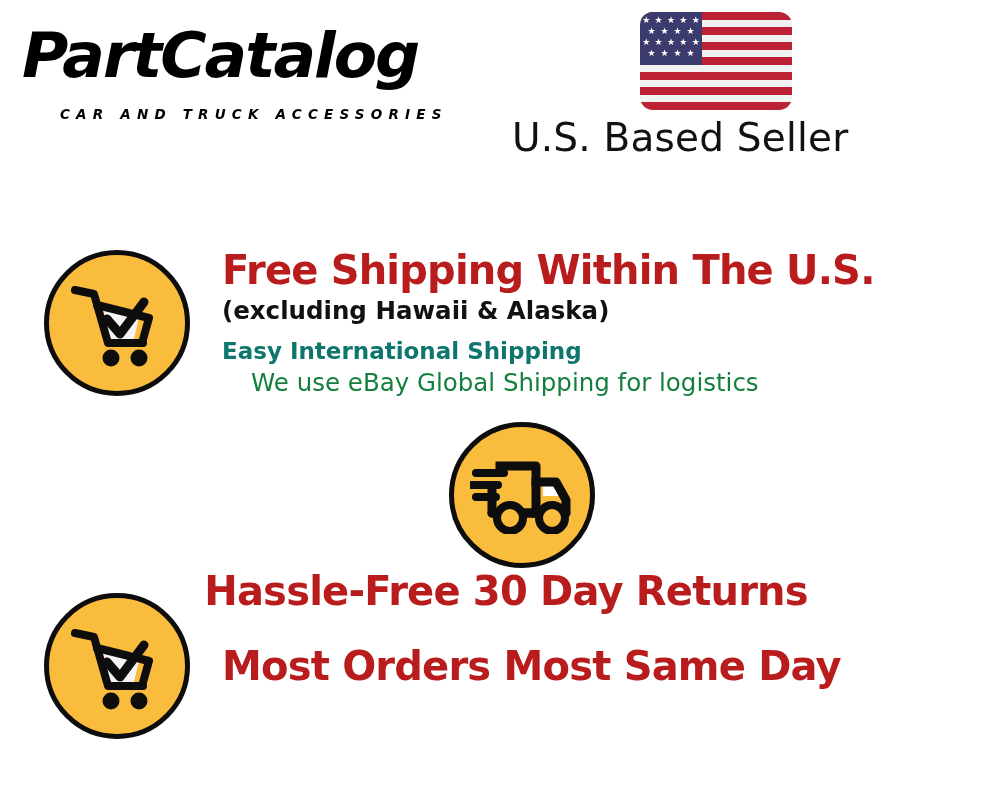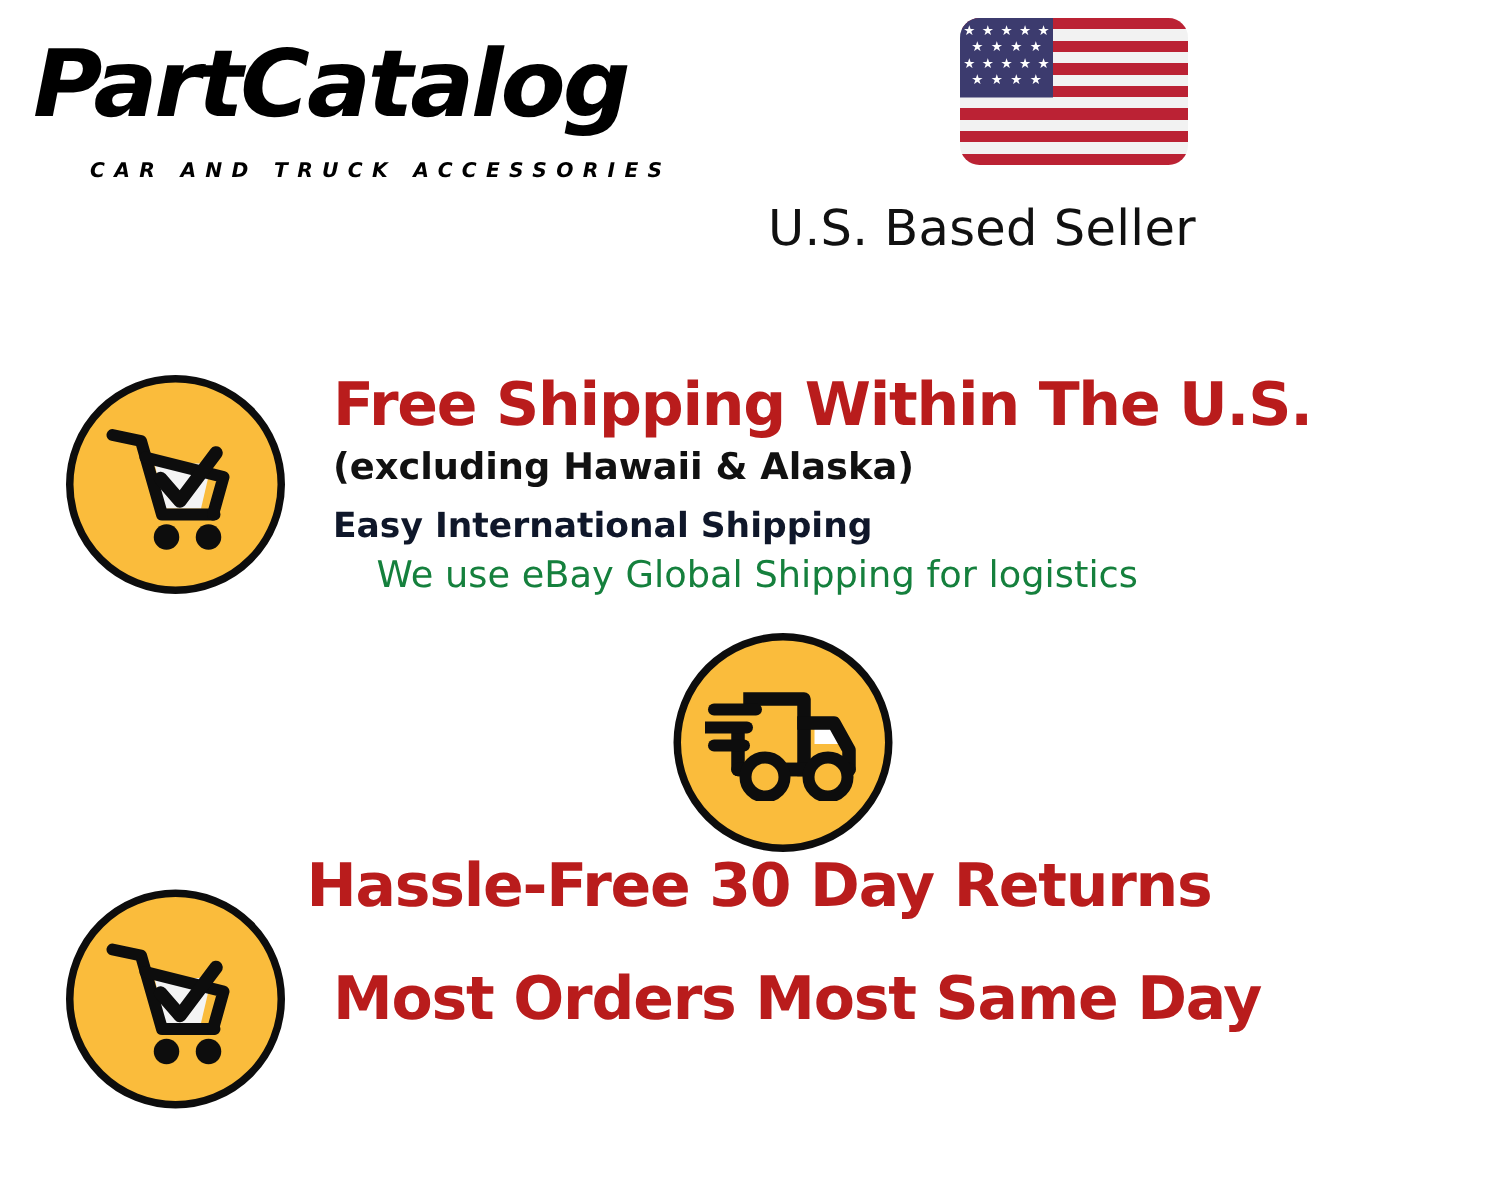--- a/index.html
+++ b/index.html
@@ -100,25 +100,25 @@
   }
   .flag .canton .srow span { display: block; }
   .flag .canton .srow.r1 { top: 4.0px; }
   .flag .canton .srow.r2 { top: 15.0px; padding: 0 5px; box-sizing: border-box; }
   .flag .canton .srow.r3 { top: 26.0px; }
   .flag .canton .srow.r4 { top: 37.0px; padding: 0 5px; box-sizing: border-box; }
 
   .seller-text {
     font-family: "DejaVu Sans", sans-serif;
     font-weight: normal;
-    font-size: 33px;
+    font-size: 39px;
     line-height: 36px;
     letter-spacing: 0.2px;
     color: #111111;
-    margin-top: 19px;
+    margin-top: 6px;
     white-space: nowrap;
   }
 
   
   .features {
     position: absolute;
     left: 0;
     top: 230px;
     width: 1000px;
   }
@@ -172,21 +172,21 @@
     line-height: 32px;
     color: #111111;
     margin-top: 2px;
     white-space: nowrap;
   }
   .feat-sub-strong {
     font-family: "DejaVu Sans", sans-serif;
     font-weight: bold;
     font-size: 23px;
     line-height: 32px;
-    color: #0f172a;
+    color: #0f766e;
     margin-top: 8px;
     white-space: nowrap;
   }
   .feat-sub-2 {
     font-family: "DejaVu Sans", sans-serif;
     font-weight: normal;
     font-size: 24.5px;
     line-height: 32px;
     color: #15803d;
     white-space: nowrap;

